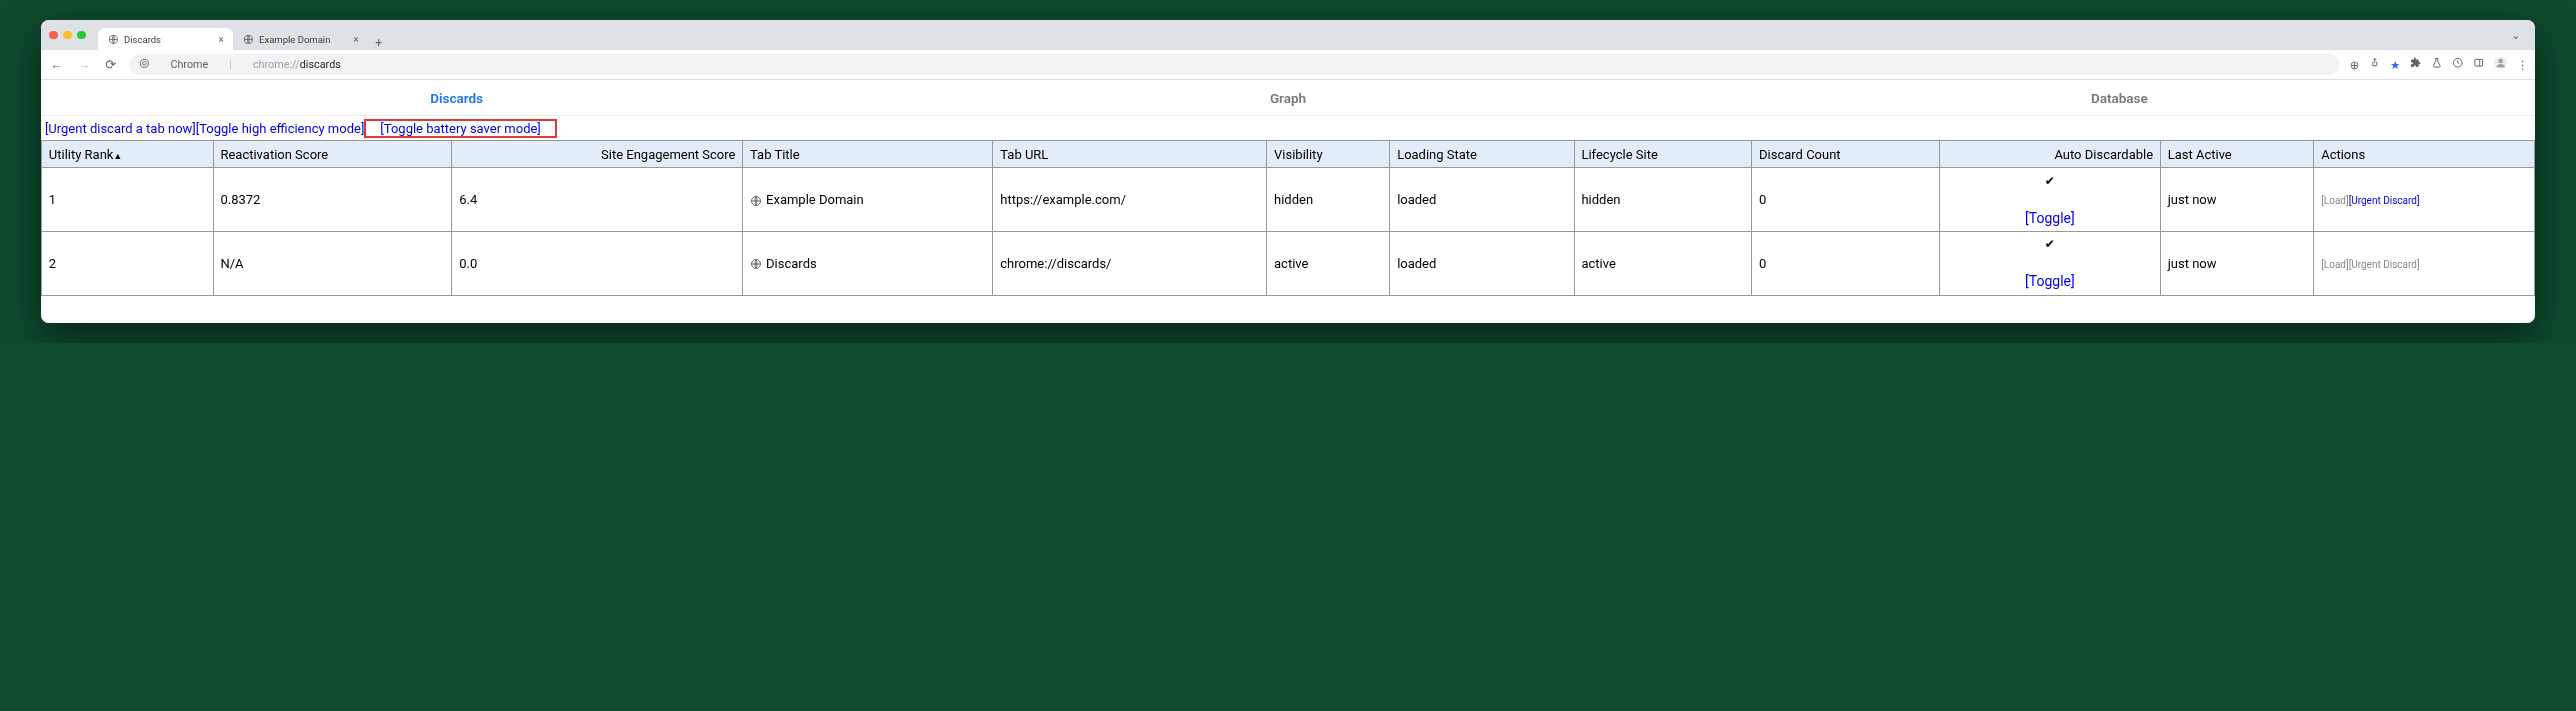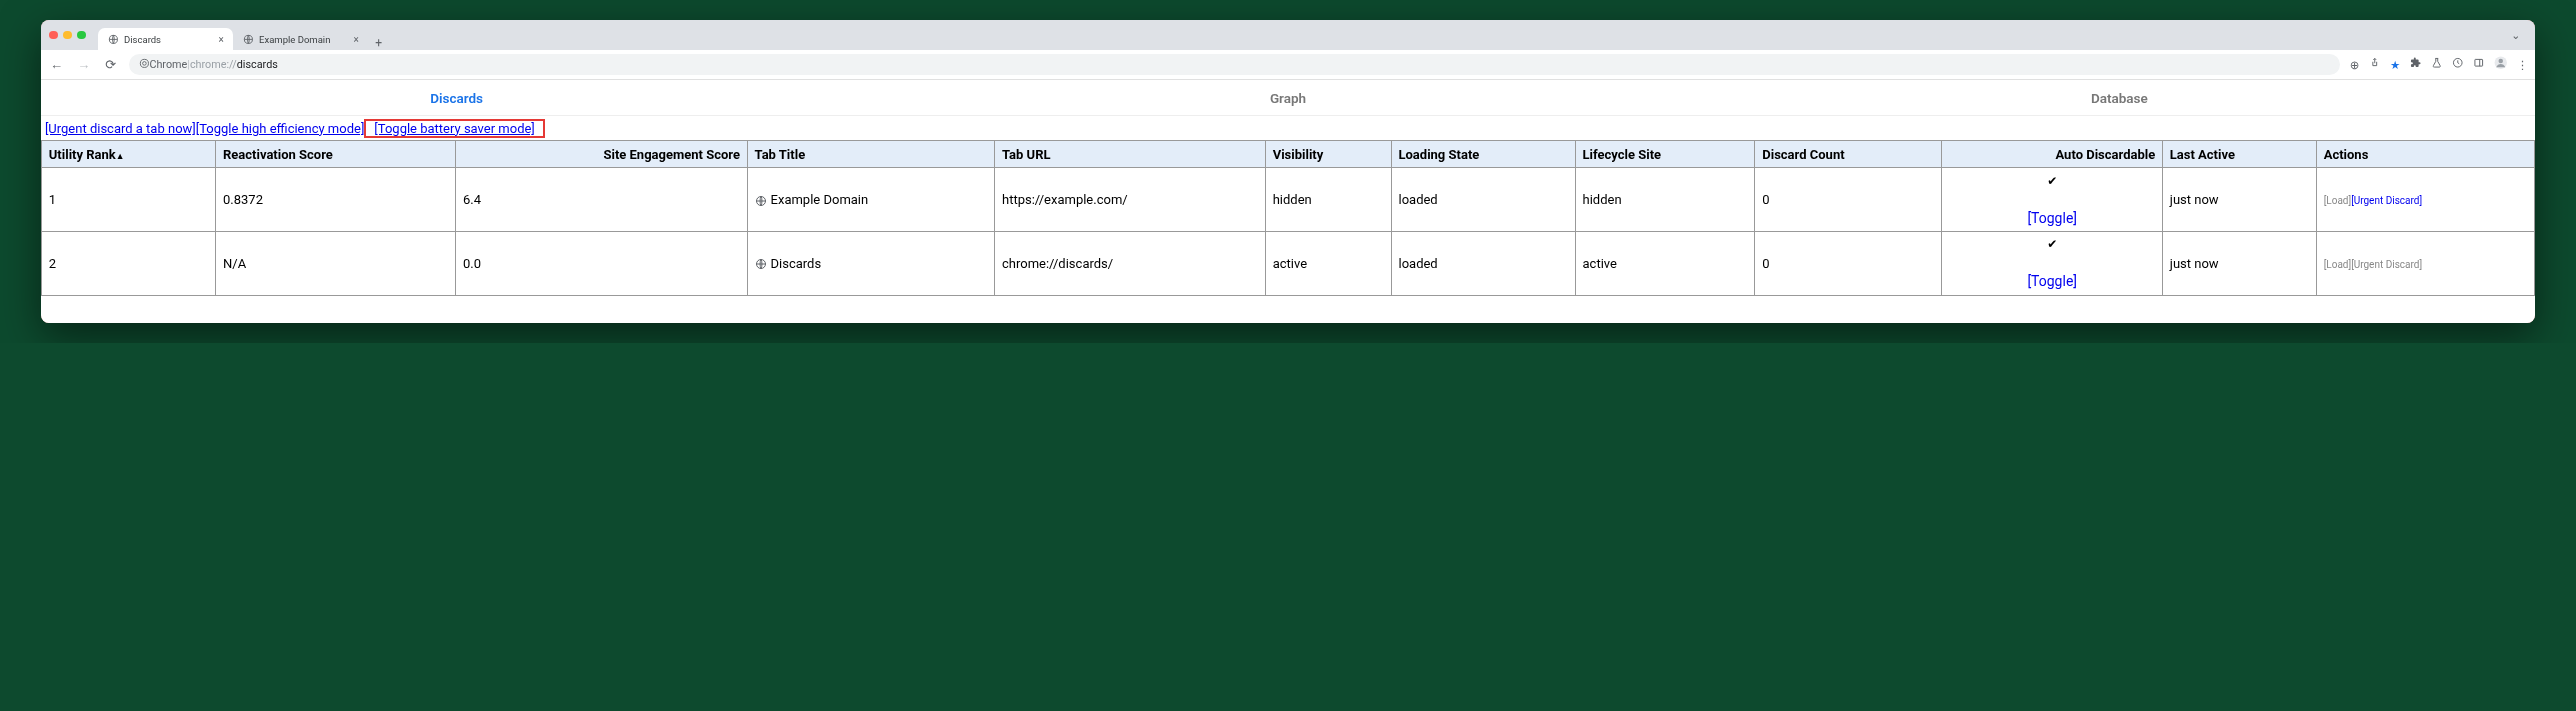--- a/index.html
+++ b/index.html
@@ -60,21 +60,21 @@
 .nav-btn { color:#5f6368; font-size:13px; cursor:pointer; display:inline-flex; align-items:center; justify-content:center; width:17.6px; }
 .nav-btn.disabled { color:#bcc0c4; }
 .omnibox {
   flex:1;
   background:#f1f3f4;
   border-radius:13.5px;
   height:21.6px;
   display:flex;
   align-items:center;
   padding:0 9.5px;
-  gap:0;
+  gap:21px;
   color:#5f6368;
   font-size:10.8px;
 }
 .omnibox .label { color:#5f6368; }
 .omnibox .divider { color:#c0c4c8; }
 .omnibox .path-dim { color:#9aa0a6; }
 .omnibox .path-bold { color:#202124; }
 .toolbar-right { display:flex; align-items:center; gap:9.5px; color:#5f6368; font-size:11.5px; }
 .star-blue { color:#1a73e8; }
 
@@ -91,38 +91,38 @@
   font-weight:600;
   color:#777;
   cursor:pointer;
 }
 .subtab.active { color:#1a73e8; }
 
 .action-links {
   padding:2.7px 4px;
   font-size:13px;
 }
-.action-links a { color:#0000ee; text-decoration:underline; cursor:pointer;text-align:center; }
+.action-links a { color:#0000ee; cursor:pointer;text-align:center; }
 .highlight-box {
   border:2.7px solid #e53935;
-  padding:0 8px;
+  padding:0 14px;
   display:inline-block;
 }
 
 table {
   width:100%;
   border-collapse:collapse;
   font-size:13px;
 }
 th {
   background:#e3edf9;
   border:0.7px solid #999;
   padding:5.4px 6.8px;
   text-align:left;
-  font-weight:700;
+  font-weight:400;
   vertical-align:middle;
 }
 th.center { text-align:right; }
 td {
   border:0.7px solid #999;
   padding:5.4px 6.8px;
   vertical-align:middle;
 }
 td.center { text-align:center; }
 .sort-arrow { font-size:8.8px; vertical-align:middle; }

